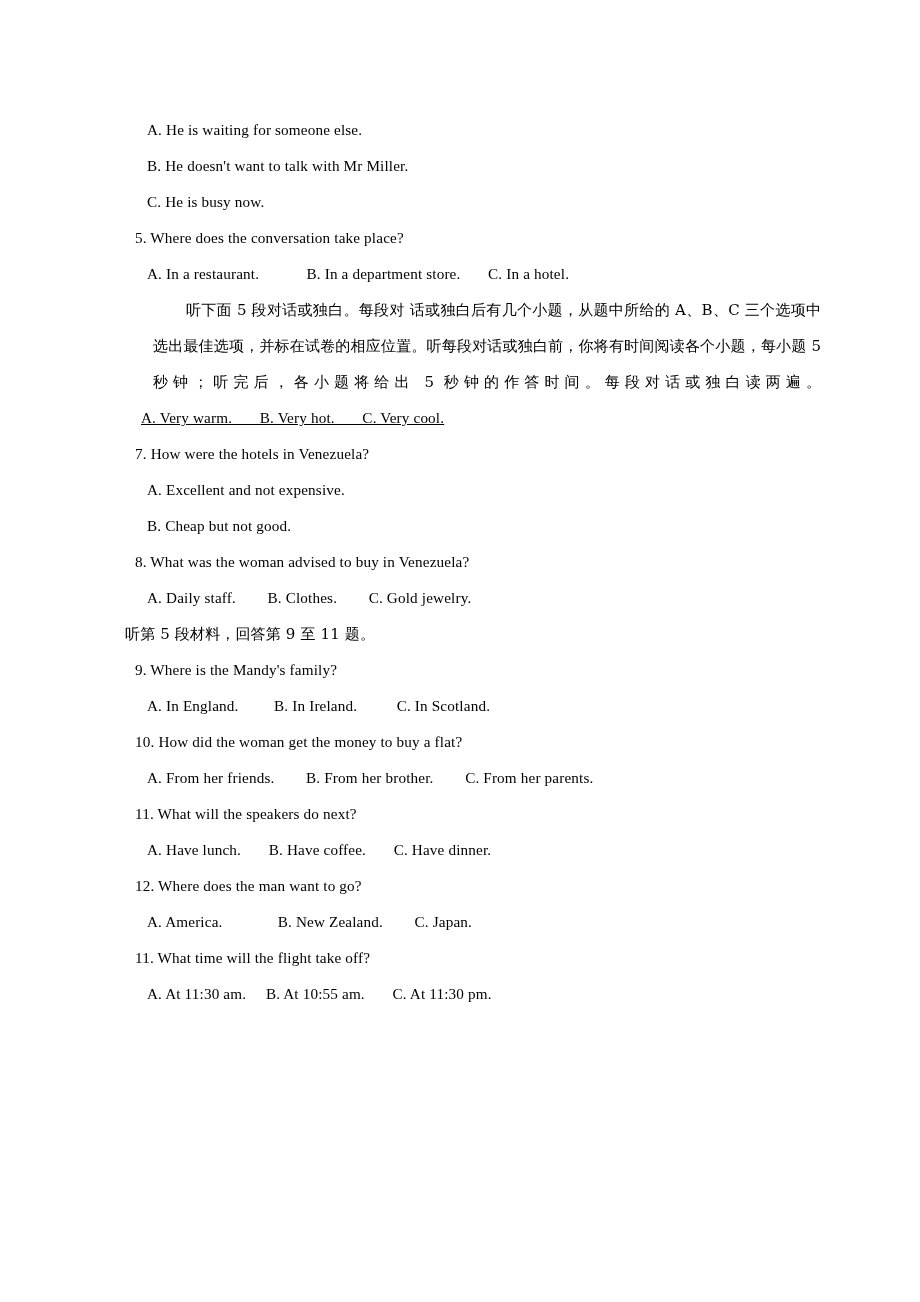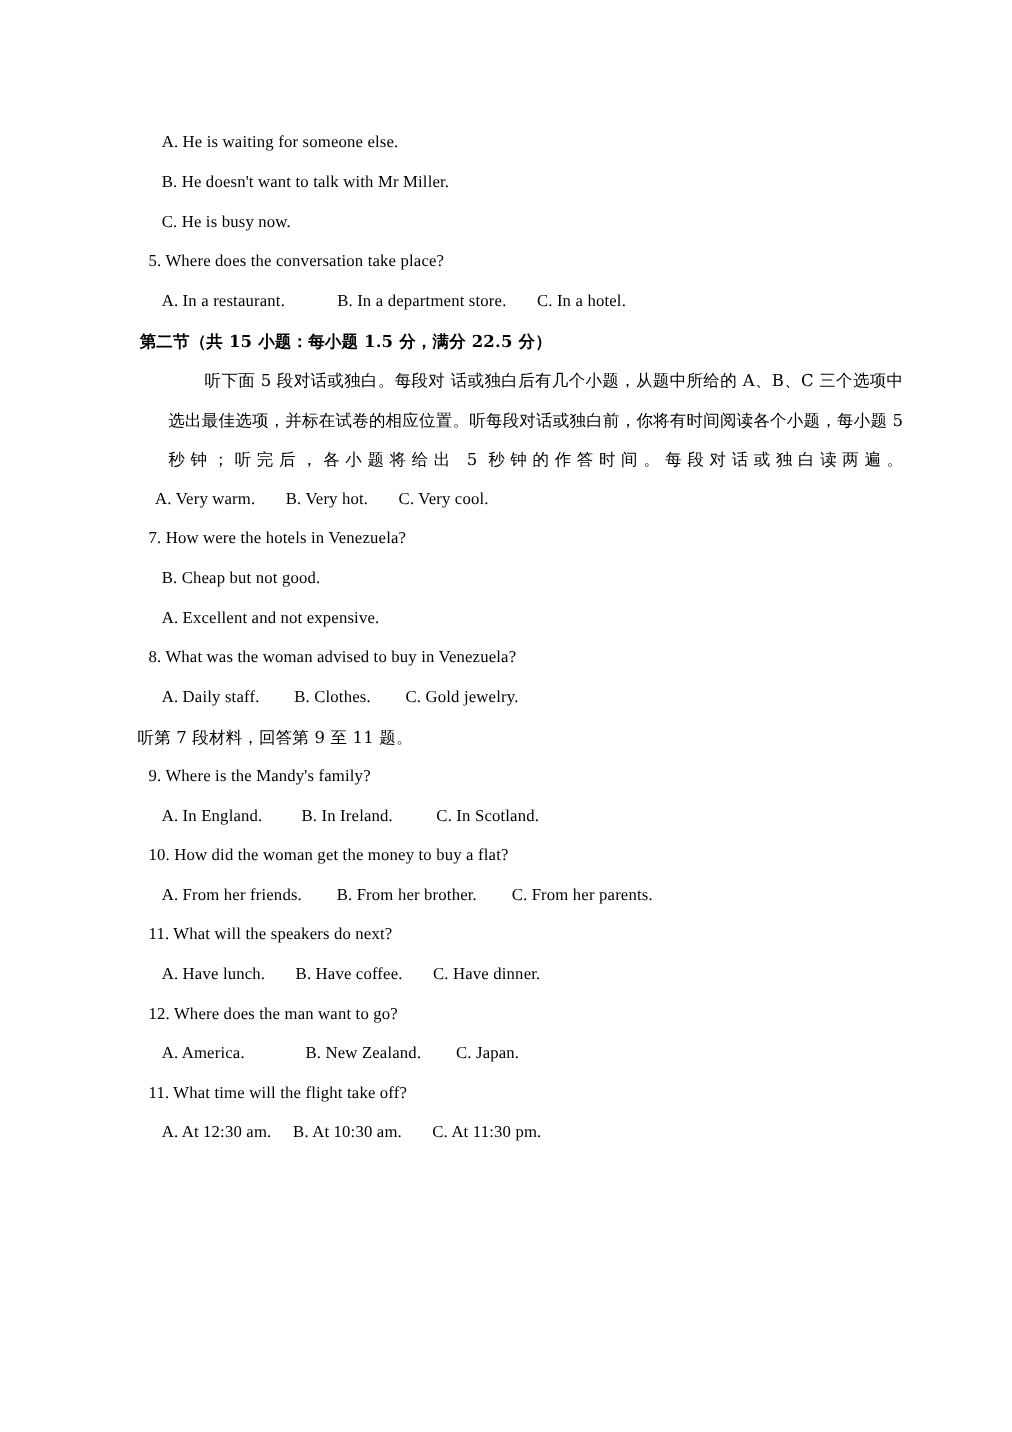--- a/index.html
+++ b/index.html
@@ -27,21 +27,21 @@
   }
   .line {
     font-size: 15.2px;
     line-height: 36px;
     white-space: pre;
     letter-spacing: 0.01em;
   }
   
   .lvl-q      { padding-left: 10px; }   
   .lvl-opt    { padding-left: 22px; }   
-  .lvl-opt-a  { padding-left: 16px; }   
+  .lvl-opt-a  { padding-left: 16px; text-decoration: underline; }   
   .lvl-zh     { padding-left: 0px; }    
   .lvl-head   { padding-left: 2px; }    
 
   .head {
     font-weight: bold;
     font-size: 15.6px;
   }
   .zh {
     font-family: "DejaVu Serif", "Liberation Serif", serif;
     font-size: 15px;
@@ -62,45 +62,44 @@
 
 <div class="page">
 
   <div class="line lvl-opt">A. He is waiting for someone else.</div>
   <div class="line lvl-opt">B. He doesn't want to talk with Mr Miller.</div>
   <div class="line lvl-opt">C. He is busy now.</div>
 
   <div class="line lvl-q">5. Where does the conversation take place?</div>
   <div class="line lvl-opt">A. In a restaurant.            B. In a department store.       C. In a hotel.</div>
 
-  <div class="line lvl-head head zh">第二节（共 15 小题：每小题 1.5 分，满分 22.5 分）</div>
 
   <div class="zh-body indent-2em lvl-zh">听下面 5 段对话或独白。每段对 话或独白后有几个小题，从题中所给的 A、B、C 三个选项中选出最佳选项，并标在试卷的相应位置。听每段对话或独白前，你将有时间阅读各个小题，每小题 5 秒钟；听完后，各小题将给出 5 秒钟的作答时间。每段对话或独白读两遍。</div>
 
 
   <div class="line lvl-opt-a">A. Very warm.       B. Very hot.       C. Very cool.</div>
 
   <div class="line lvl-q">7. How were the hotels in Venezuela?</div>
+  <div class="line lvl-opt">A. Excellent and not expensive.</div>
   <div class="line lvl-opt">B. Cheap but not good.</div>
-  <div class="line lvl-opt">A. Excellent and not expensive.</div>
 
   <div class="line lvl-q">8. What was the woman advised to buy in Venezuela?</div>
   <div class="line lvl-opt">A. Daily staff.        B. Clothes.        C. Gold jewelry.</div>
 
-  <div class="line lvl-zh zh">听第 7 段材料，回答第 9 至 11 题。</div>
+  <div class="line lvl-zh zh">听第 5 段材料，回答第 9 至 11 题。</div>
 
   <div class="line lvl-q">9. Where is the Mandy's family?</div>
   <div class="line lvl-opt">A. In England.         B. In Ireland.          C. In Scotland.</div>
 
   <div class="line lvl-q">10. How did the woman get the money to buy a flat?</div>
   <div class="line lvl-opt">A. From her friends.        B. From her brother.        C. From her parents.</div>
 
   <div class="line lvl-q">11. What will the speakers do next?</div>
   <div class="line lvl-opt">A. Have lunch.       B. Have coffee.       C. Have dinner.</div>
 
 
   <div class="line lvl-q">12. Where does the man want to go?</div>
   <div class="line lvl-opt">A. America.              B. New Zealand.        C. Japan.</div>
 
   <div class="line lvl-q">11. What time will the flight take off?</div>
-  <div class="line lvl-opt">A. At 12:30 am.     B. At 10:30 am.       C. At 11:30 pm.</div>
+  <div class="line lvl-opt">A. At 11:30 am.     B. At 10:55 am.       C. At 11:30 pm.</div>
 
 </div>
 
 </body></html>

